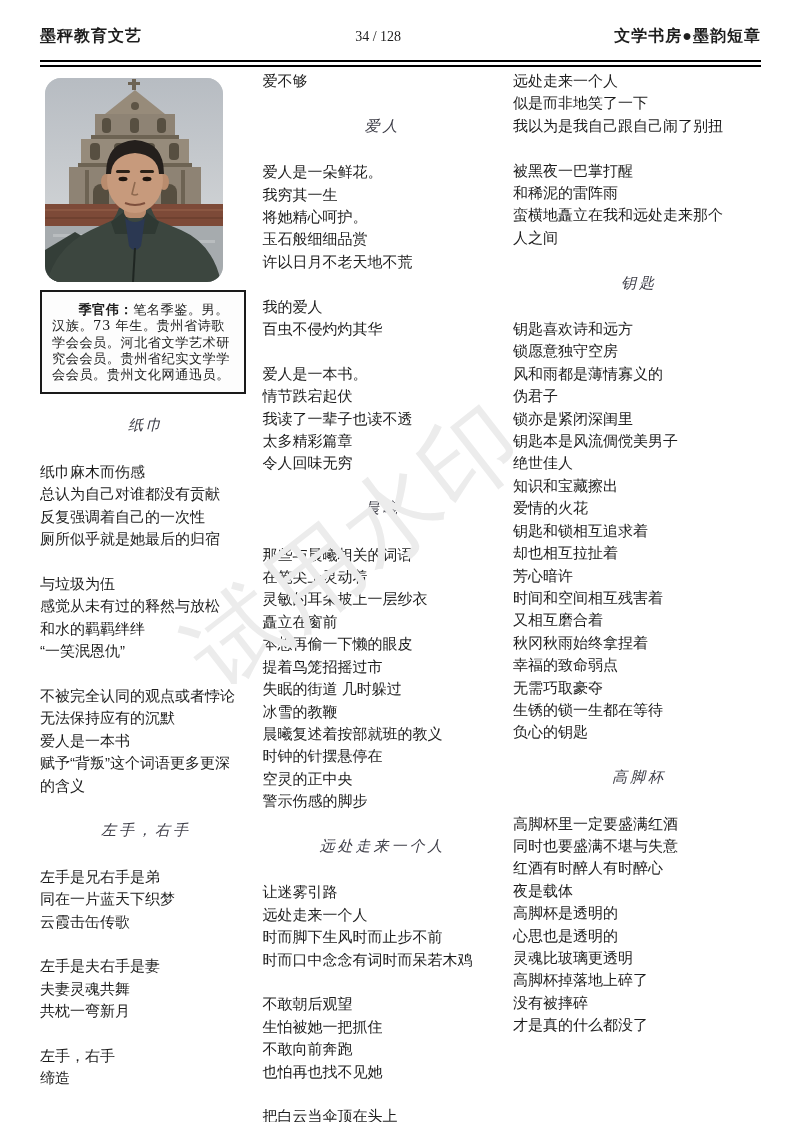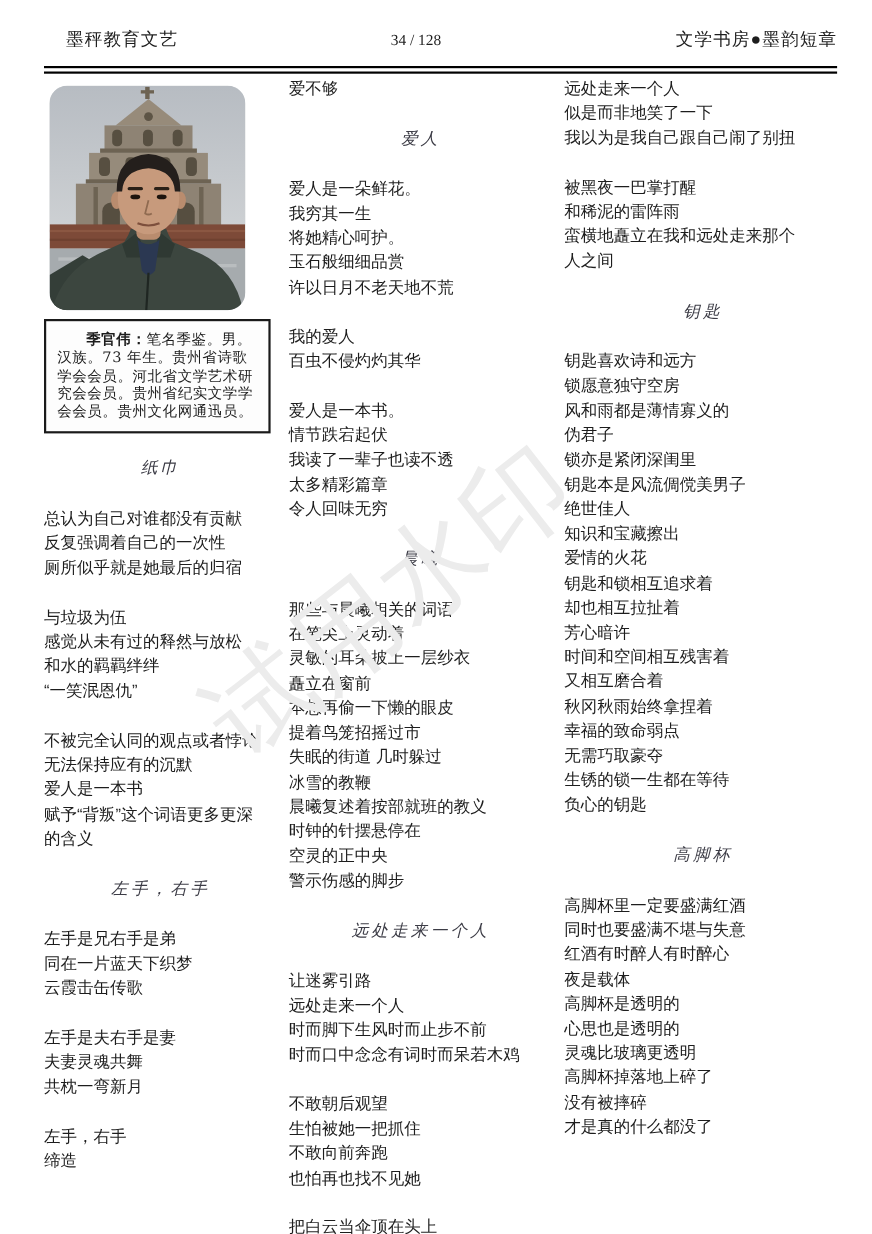--- a/index.html
+++ b/index.html
@@ -12,21 +12,21 @@
     font-family:"Liberation Sans", sans-serif;
     color:#1d1d1d;
   }
   
   .header{
     position:absolute;top:26px;left:40px;right:32px;
     display:flex;justify-content:space-between;align-items:baseline;
     font-family:"Liberation Serif", serif;
     font-size:16px;
   }
-  .header .h-left,.header .h-right{font-weight:normal;letter-spacing:1px;margin-left:20px;}
+  .header .h-left,.header .h-right{font-weight:bold;letter-spacing:1px;}
   .header .h-center{font-size:14px;}
   .rule{
     position:absolute;top:60px;left:40px;right:32px;
     height:3px;
     border-top:2px solid #000;
     border-bottom:2px solid #000;
   }
   
   .content{
     position:absolute;top:70px;left:40px;right:28px;bottom:0;
@@ -178,20 +178,21 @@
         </svg>
       </div>
 
       <div class="bio">
         <p><b>季官伟：</b><span>笔名季鉴。男。汉族。73 年生。贵州省诗歌学会会员。河北省文学艺术研究会会员。贵州省纪实文学学会会员。贵州文化网通迅员。</span></p>
       </div>
 
       <div class="poems">
           <div class="poem-title">纸巾</div>
           <div class="stanza">
+            <div class="line">纸巾麻木而伤感</div>
             <div class="line">总认为自己对谁都没有贡献</div>
             <div class="line">反复强调着自己的一次性</div>
             <div class="line">厕所似乎就是她最后的归宿</div>
           </div>
           <div class="stanza">
             <div class="line">与垃圾为伍</div>
             <div class="line">感觉从未有过的释然与放松</div>
             <div class="line">和水的羁羁绊绊</div>
             <div class="line">“一笑泯恩仇”</div>
           </div>

